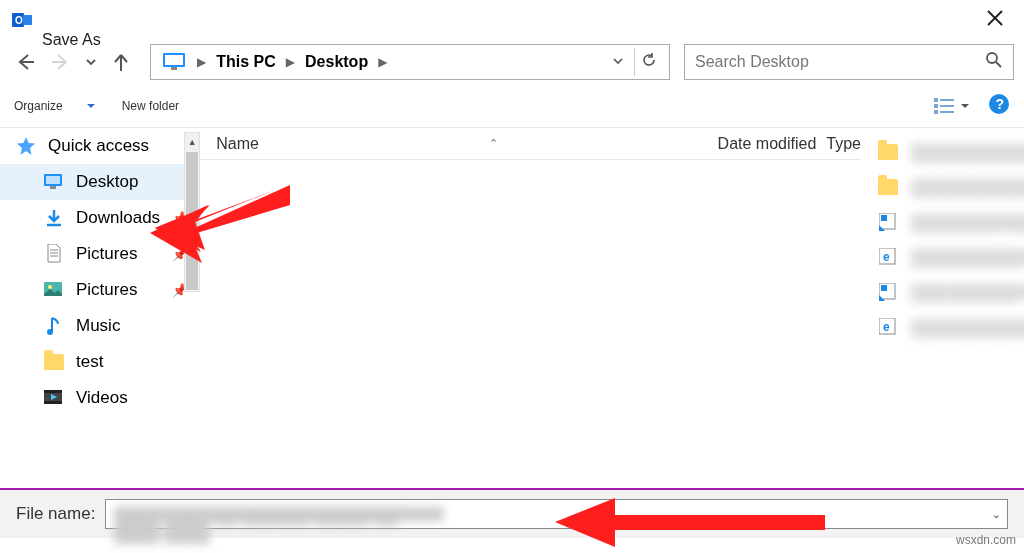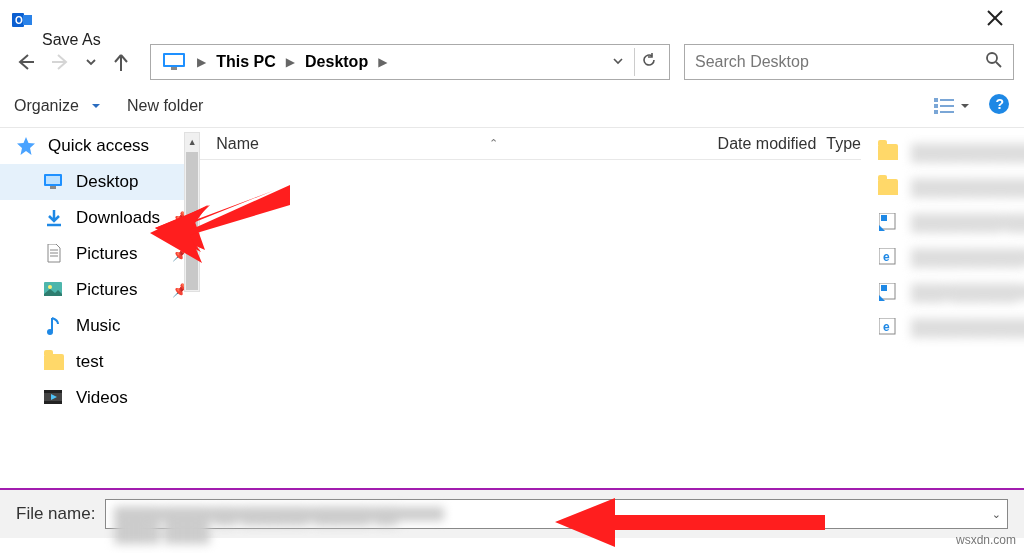--- a/index.html
+++ b/index.html
@@ -17,21 +17,21 @@
 .addr-bar { flex: 1; height: 36px; border: 1px solid #aaa; display: flex; align-items: center; padding: 0 6px; margin: 0 8px; }
 .addr-seg { display: flex; align-items: center; height: 100%; padding: 0 6px; gap: 6px; font-size: 16px; font-weight: bold; }
 .chevron { color: #666; font-size: 12px; padding: 0 4px; }
 .addr-right { margin-left: auto; display: flex; align-items: center; gap: 4px; }
 .search-box { width: 330px; height: 36px; border: 1px solid #aaa; display: flex; align-items: center; padding: 0 10px; }
 .search-box input { border: none; outline: none; font-size: 16px; flex: 1; color: #555; background: transparent; }
 .search-box input::placeholder { color: #777; }
 
 
 .toolbar { height: 44px; display: flex; align-items: center; padding: 0 14px; gap: 26px; border-bottom: 1px solid #e8e8e8; }
-.toolbar-btn { display: flex; align-items: center; gap: 12px; font-size: 16px; color: #333; cursor: pointer; text-align: center; }
+.toolbar-btn { display: flex; align-items: center; gap: 23px; font-size: 12px; color: #333; cursor: pointer; text-align: center; }
 .toolbar-right { margin-left: auto; display: flex; align-items: center; gap: 18px; }
 
 
 .main { display: flex; height: 360px; }
 .sidebar { width: 230px; border-right: none; position: relative; }
 .sidebar-scroll { overflow: hidden; height: 100%; }
 .nav-item { display: flex; align-items: center; height: 36px; padding-left: 30px; gap: 12px; font-size: 17px; cursor: pointer; position: relative; }
 .nav-item.top { padding-left: 16px; }
 .nav-item.selected { background: #e5f1fb; }
 .nav-item.sub { padding-left: 44px; }

